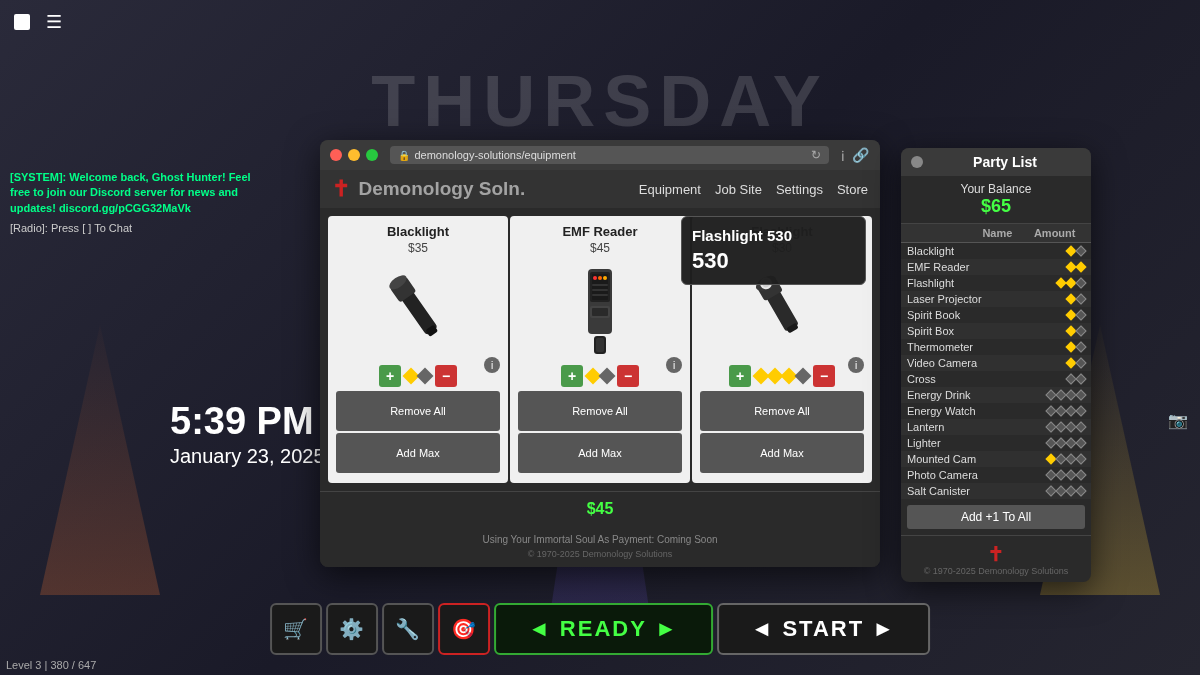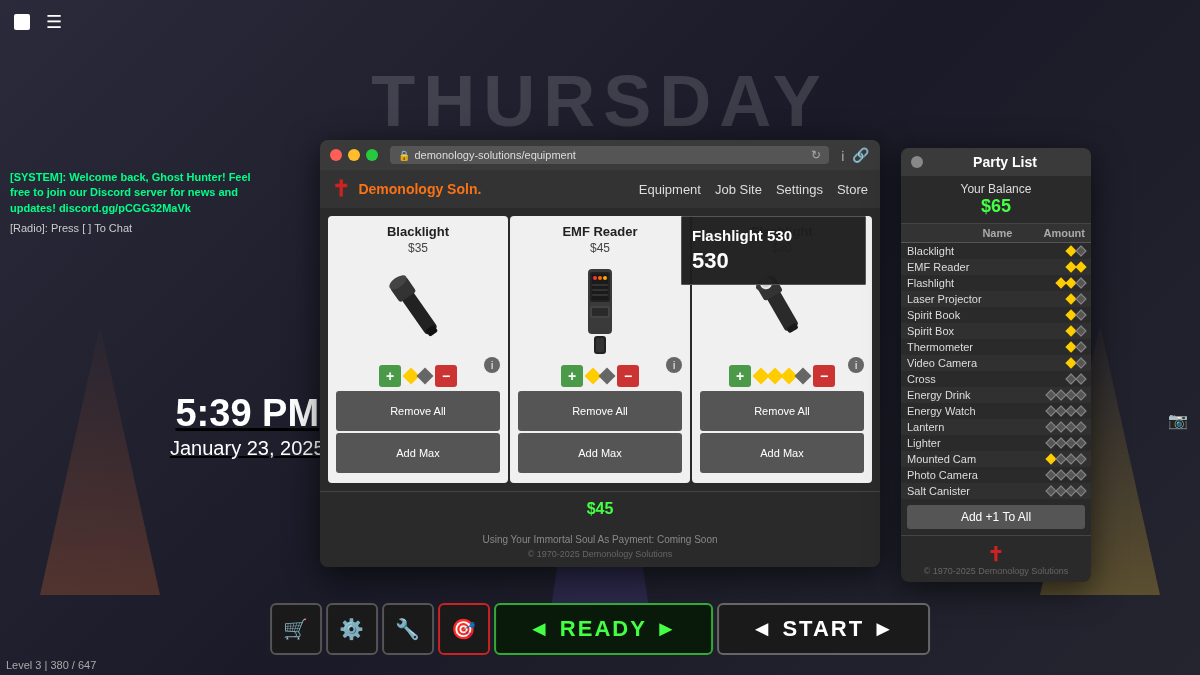--- a/index.html
+++ b/index.html
@@ -82,24 +82,22 @@
     }
     .chat-radio {
       color: #cccccc;
       margin-top: 6px;
     }
 
     
     .clock-area {
       position: absolute;
       left: 170px;
-      top: 392px;
+      top: 400px;
       z-index: 10;
-      text-align: center;
-      text-decoration: underline;
     }
     .clock-time {
       font-size: 38px;
       font-weight: bold;
       color: white;
     }
     .clock-date {
       font-size: 20px;
       color: white;
       margin-top: 2px;
@@ -181,22 +179,22 @@
       display: flex;
       align-items: center;
       gap: 8px;
     }
     .brand-cross {
       color: #cc2222;
       font-size: 22px;
       font-weight: bold;
     }
     .brand-name {
-      color: #f97316;
-      font-size: 14px;
+      color: #a3a3a3;
+      font-size: 19px;
       font-weight: bold;
     }
     .nav-links {
       margin-left: auto;
       display: flex;
       gap: 14px;
     }
     .nav-link {
       color: #ddd;
       font-size: 13px;
@@ -385,21 +383,21 @@
       border-collapse: collapse;
     }
     .party-table th {
       background: #333;
       color: #aaa;
       font-size: 11px;
       padding: 3px 6px;
       text-align: right;
       border-bottom: 1px solid #555;
     }
-    .party-table th.right { text-align: right; }
+    .party-table th.right { text-align: center; }
     .party-table td {
       color: #ddd;
       font-size: 11px;
       padding: 2px 6px;
     }
     .party-table tr:nth-child(even) td { background: rgba(255,255,255,0.03); }
 
     .item-diamonds {
       display: flex;
       justify-content: flex-end;
@@ -555,21 +553,21 @@
     }
 
     
     .item-tooltip {
       position: absolute;
       top: 216px;
       left: 681px;
       width: 185px;
       background: rgba(30,30,30,0.97);
       border: 1px solid #555;
-      border-radius: 1px;
+      border-radius: 6px;
       padding: 10px;
       z-index: 50;
       color: white;
     }
     .tooltip-title {
       font-size: 15px;
       font-weight: bold;
       margin-bottom: 4px;
     }
     .tooltip-price {

